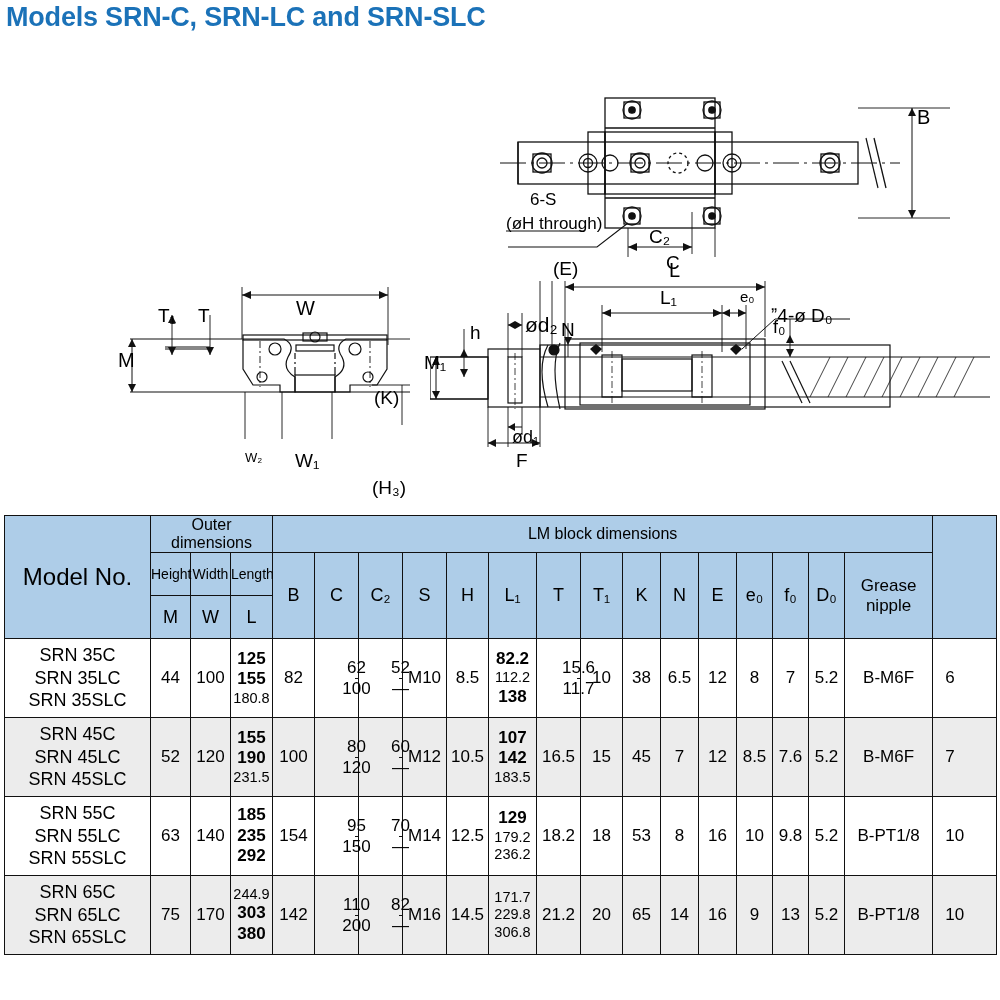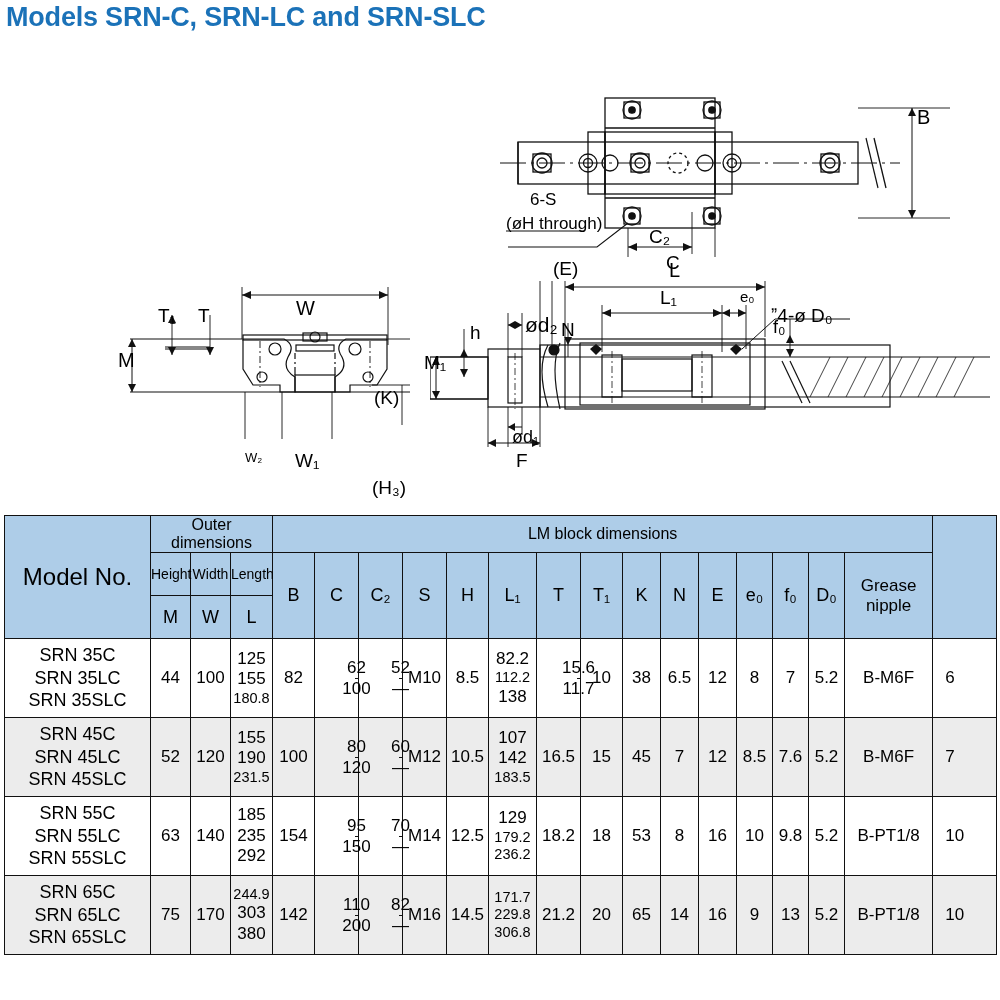--- a/index.html
+++ b/index.html
@@ -57,21 +57,21 @@
     line-height:1.27;
   }
   tr.alt td{background:#ececec;}
   tr.plain td{background:#ffffff;}
   .cellstack{
     display:flex;flex-direction:column;
     justify-content:center;align-items:center;
     line-height:1.2;
   }
   .sm{font-size:14.5px;}
-  .md{font-size:17px;}
+  .md{font-size:17px;font-weight:bold;}
   .split{padding:0 !important;}
   .split .top,.split .bot{
     height:50%;
     display:flex;align-items:center;justify-content:center;
     box-sizing:border-box;
     margin-left:40px;
   }
   .split .bot{border-top:1px solid #111;}
 </style>
 </head>

